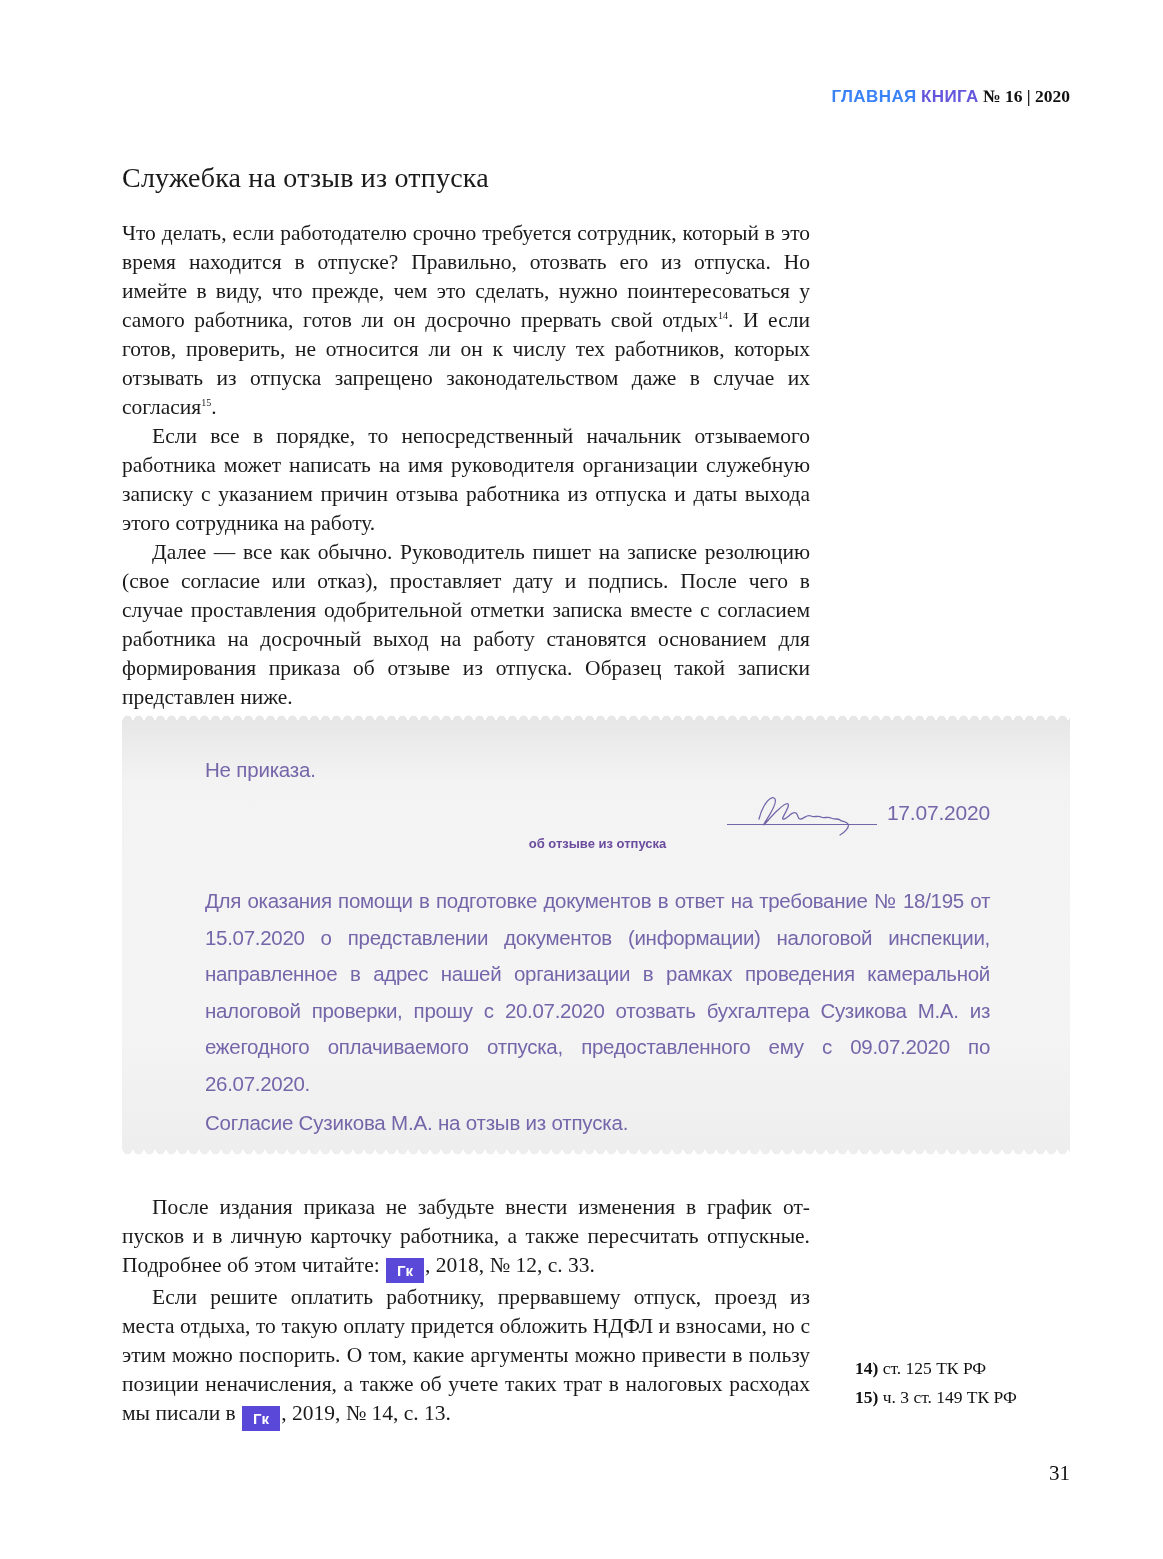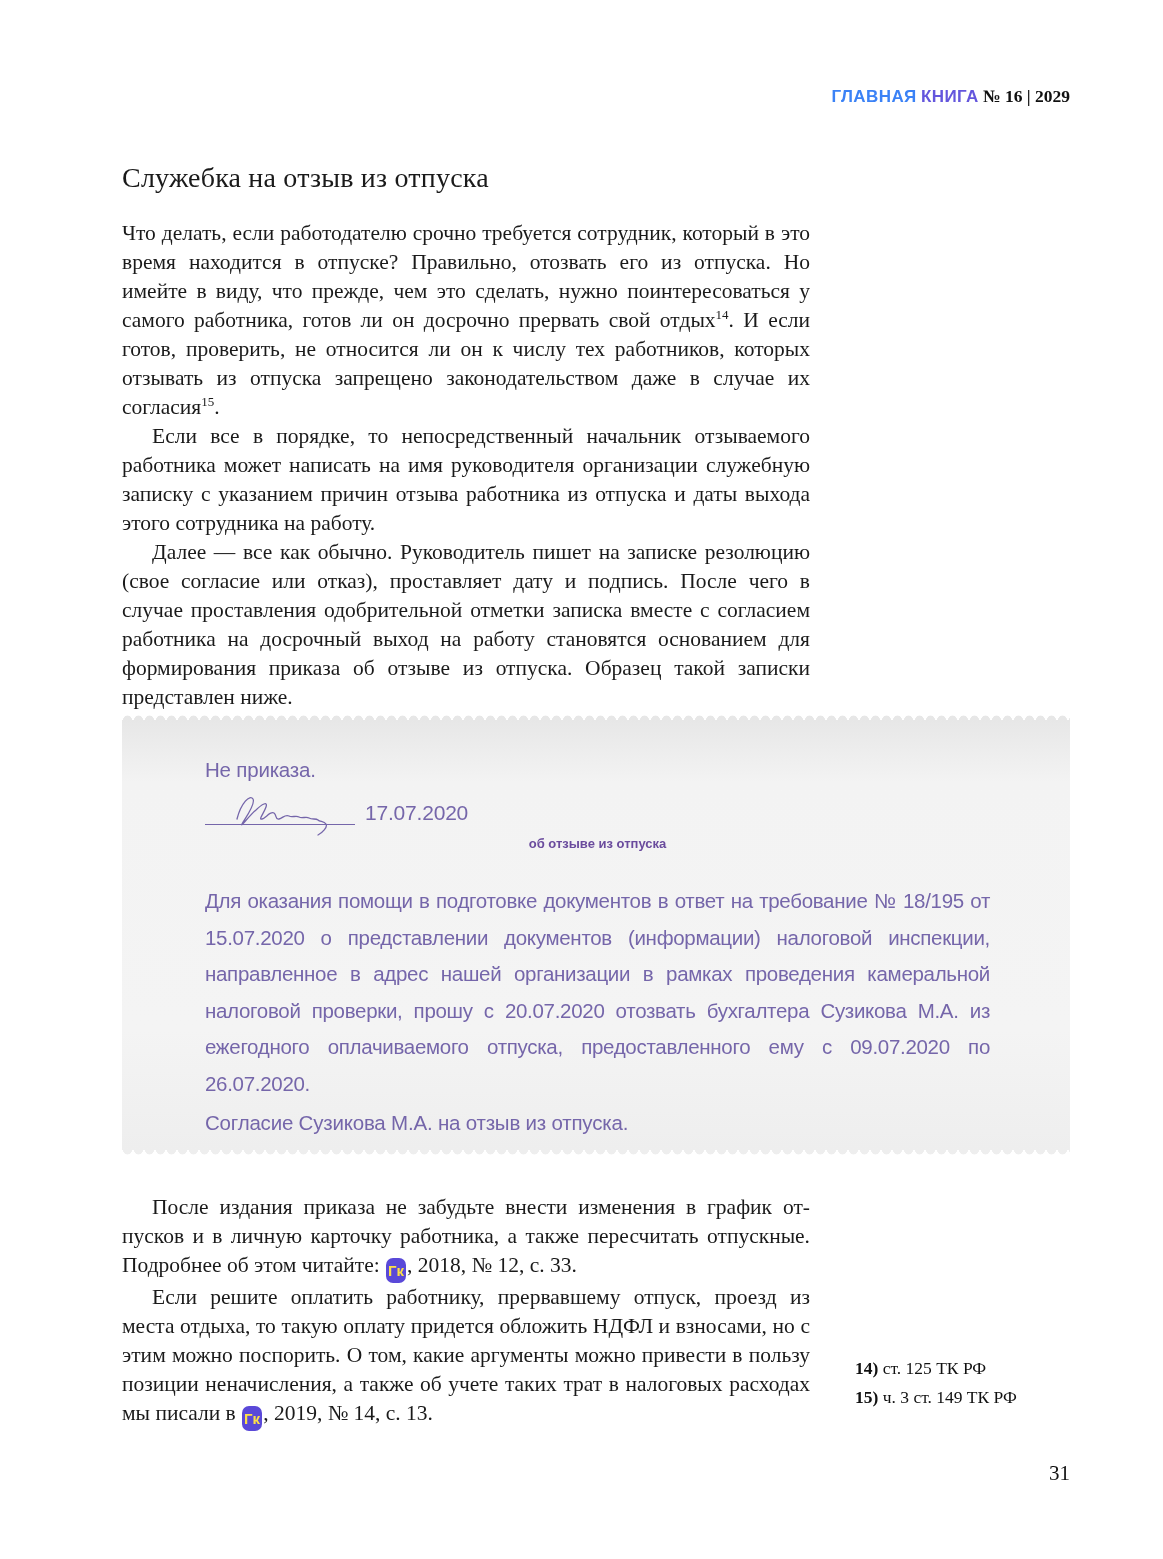--- a/index.html
+++ b/index.html
@@ -28,25 +28,25 @@
   .article-main { position:absolute; left:122px; top:162px; width:688px; }
   .article-title {
     margin:0 0 25px 0; font-size:28px; font-weight:normal;
     letter-spacing:0.2px; color:#1a1a1a;
   }
   .para {
     margin:0; font-size:21.5px; line-height:29px;
     text-align:justify; color:#1a1a1a;
   }
   .para.indent { text-indent:30px; }
-  .para sup { font-size:13px; line-height:0; }
+  .para sup { font-size:10px; line-height:0; }
 
   .gk-icon {
-    display:inline-block; width:20px; height:25px; margin:0 1px;
-    background:#5a49d8; color:#fde047; border-radius:7px;
+    display:inline-block; width:38px; height:25px; margin:0 1px;
+    background:#5a49d8; color:#ffffff; border-radius:0;
     font-family:"Liberation Sans", sans-serif; font-weight:bold;
     font-size:15px; text-align:center; line-height:25px;
     vertical-align:-4px; text-indent:0;
   }
 
   
   .memo {
     position:absolute; left:122px; top:720px; width:948px; height:430px;
     background:linear-gradient(180deg,#e7e7e7 0px,#f3f3f3 62px,#f4f4f4 72%,#eeeeee 100%);
     font-family:"Liberation Sans", sans-serif; color:#7566aa;
@@ -57,21 +57,21 @@
     background-size:11px 7px; background-repeat:repeat-x;
   }
   .memo::after {
     content:""; position:absolute; bottom:-7px; left:0; width:100%; height:7px;
     background-image:radial-gradient(circle at 5.5px 0px,#eeeeee 4.2px,rgba(238,238,238,0) 4.7px);
     background-size:11px 7px; background-repeat:repeat-x;
   }
   .memo-inner { padding:38px 80px 0 83px; }
 
   .resolution-text { font-size:20.5px; letter-spacing:-0.2px; }
-  .signature-row { display:flex; align-items:flex-end; margin-top:0; }
+  .signature-row { display:flex; align-items:flex-end; margin-top:0;justify-content:flex-end; }
   .signature-line {
     width:150px; height:42px; position:relative;
     border-bottom:1px solid #7566aa;
   }
   .signature-line svg { position:absolute; left:26px; bottom:-13px; }
   .resolution-date { font-size:21px; margin-left:10px; letter-spacing:-0.2px; }
 
   .memo-title {
     text-align:center; font-weight:bold; font-size:22.5px;
     color:#6a4b9d; margin-top:32px; letter-spacing:0.2px;
@@ -101,21 +101,21 @@
     position:absolute; top:1461px; right:93px;
     font-size:21px; color:#111;
   }
 </style>
 </head>
 <body>
 
 <div class="running-head">
   <span class="brand-black">ГЛАВНАЯ</span>
   <span class="brand-purple">КНИГА</span>
-  <span class="issue-number">№ 16 | 2029</span>
+  <span class="issue-number">№ 16 | 2020</span>
 </div>
 
 <div class="article-main">
   <h1 class="article-title">Служебка на отзыв из отпуска</h1>
   <div>
       <p class="para">Что делать, если работодателю срочно требуется сотрудник, который в это время находится в отпуске? Правильно, отозвать его из отпуска. Но имейте в виду, что прежде, чем это сделать, нужно поин­тересоваться у самого работника, готов ли он досрочно прервать свой отдых<sup>14</sup>. И если готов, проверить, не относится ли он к числу тех работников, которых отзывать из отпуска запрещено законода­тельством даже в случае их согласия<sup>15</sup>.</p>
       <p class="para indent">Если все в порядке, то непосредственный начальник отзываемо­го работника может написать на имя руководителя организации слу­жебную записку с указанием причин отзыва работника из отпуска и даты выхода этого сотрудника на работу.</p>
       <p class="para indent">Далее — все как обычно. Руководитель пишет на записке резолю­цию (свое согласие или отказ), проставляет дату и подпись. После чего в случае проставления одобрительной отметки записка вместе с согласием работника на досрочный выход на работу становятся основанием для формирования приказа об отзыве из отпуска. Об­разец такой записки представлен ниже.</p>
     </div>
 </div>

